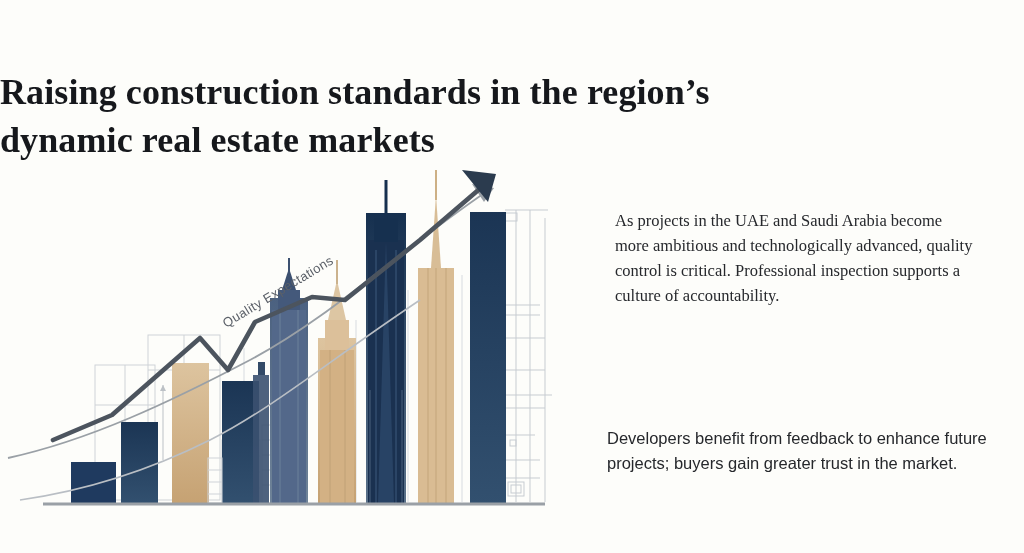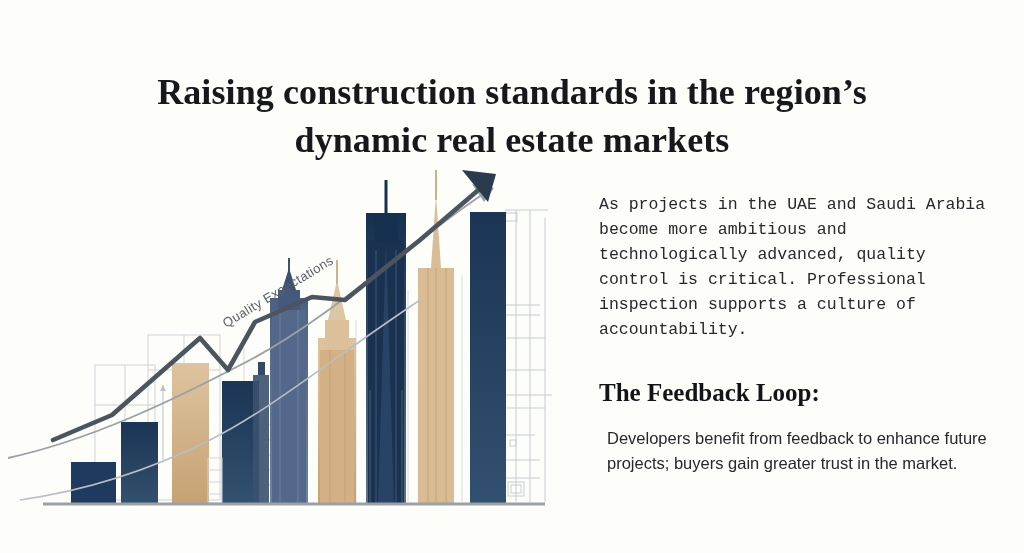--- a/index.html
+++ b/index.html
@@ -7,33 +7,33 @@
     width:1024px;height:553px;overflow:hidden;
     background:#fdfdfa;
     font-family:"Liberation Sans", sans-serif;
     position:relative;
   }
   #stage{position:absolute;inset:0;}
 
   
   .headline{
     position:absolute;left:0;top:44px;width:1024px;
-    text-align:center;
+    text-align:left;
     font-family:"Liberation Serif", serif;
     font-size:36px;line-height:48px;
     color:#16181c;letter-spacing:.1px;
     white-space:pre-line;
   }
 
   
   .right-col{position:absolute;left:599px;top:192px;width:392px;}
   .body-para{
     font-size:16.5px;line-height:25px;color:#26282c;
-    font-family:Liberation Mono, monospace;
-    margin:0;
+    font-family:Liberation Serif, serif;
+    margin:16px;
   }
   .fb-head{
     position:absolute;left:599px;top:378px;width:392px;
     font-family:"Liberation Serif", serif;
     font-weight:bold;font-size:25px;line-height:30px;color:#121418;
     margin:0;
   }
   .fb-body{
     position:absolute;left:599px;top:418px;width:392px;
     font-size:16.5px;line-height:25px;color:#26282c;margin:8px;
@@ -52,21 +52,20 @@
 
 <div id="stage">
 
   <h1 class="headline">Raising construction standards in the region’s
 dynamic real estate markets</h1>
 
   <div class="right-col">
     <p class="body-para">As projects in the UAE and Saudi Arabia become more ambitious and technologically advanced, quality control is critical. Professional inspection supports a culture of accountability.</p>
   </div>
 
-  <h2 class="fb-head">The Feedback Loop:</h2>
 
   <p class="fb-body">Developers benefit from feedback to enhance future projects; buyers gain greater trust in the market.</p>
 
   <div id="chart">
   <svg width="580" height="400" viewBox="0 0 580 400" xmlns="http://www.w3.org/2000/svg">
     <defs>
       <linearGradient id="gNavy" x1="0" y1="0" x2="0" y2="1">
         <stop offset="0" stop-color="#1c3757"></stop>
             <stop offset="1" stop-color="#2c4straight"></stop>
       </linearGradient>

